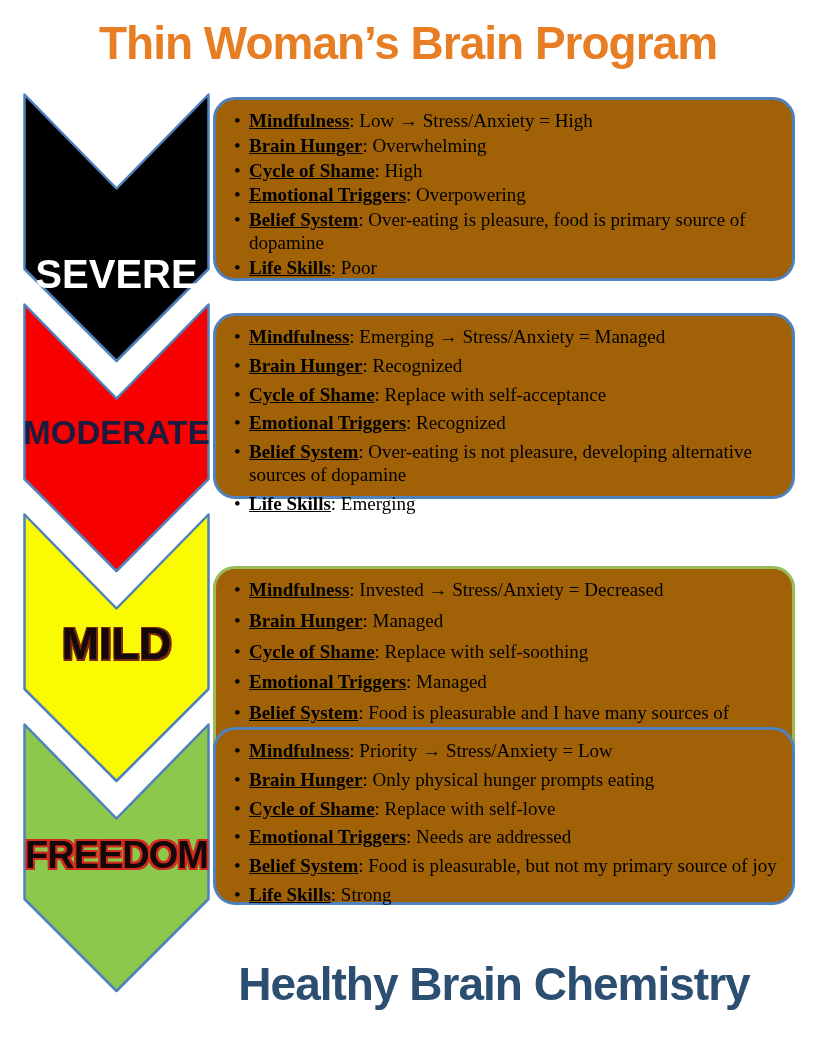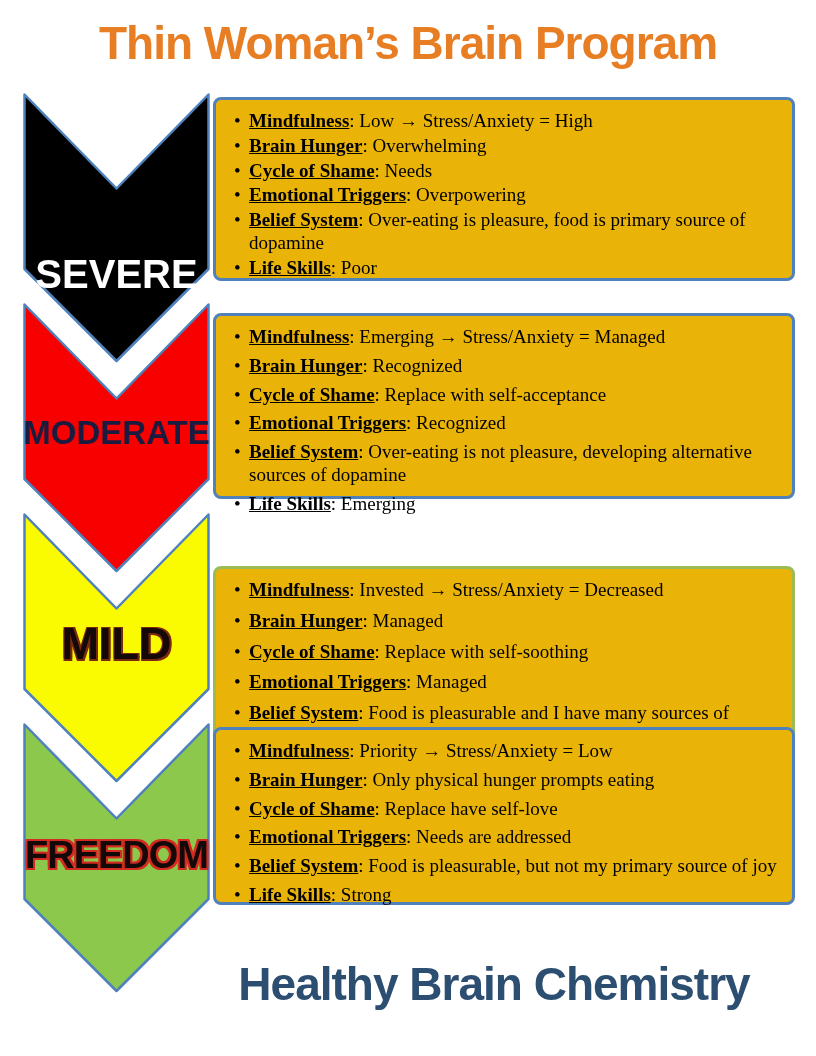--- a/index.html
+++ b/index.html
@@ -22,21 +22,21 @@
     font-weight:700; line-height:1; white-space:nowrap;
   }
   .lbl-severe   { top:206px; font-size:40px; color:#ffffff;margin-top:48px; }
   .lbl-moderate { top:416px; font-size:33px; color:#1B1B3F; }
   .lbl-mild     { top:621px; font-size:45px; color:#140808;
                   text-shadow:2px 2px 0 #7B2A10, -1px -1px 0 #7B2A10, 2px -1px 0 #7B2A10, -1px 2px 0 #7B2A10; }
   .lbl-freedom  { top:836px; font-size:38px; color:#140808; letter-spacing:-1px;
                   text-shadow:2px 2px 0 #D22B1F, -2px -2px 0 #D22B1F, 2px -2px 0 #D22B1F, -2px 2px 0 #D22B1F; }
   .box {
     position:absolute; left:213px; width:582px; box-sizing:border-box;
-    background:#eab308; border:3px solid #4F81BD; border-radius:8px;
+    background:#a16207; border:3px solid #4F81BD; border-radius:22px;
   }
   .box-0 { top:97px;  height:184px; }
   .box-1 { top:313px; height:186px; }
   .box-2 { top:540px; height:223px; border-color:#9BBB59;margin-top:26px; }
   .box-3 { top:727px; height:178px; }
   .box ul { margin:0; padding:10px 8px 0 16px; list-style:none; }
   .box li {
     position:relative; padding-left:17px; font-family:"Liberation Serif", serif;
     font-size:19px; line-height:1.2; color:#000000;
   }
@@ -74,21 +74,21 @@
 
   <div class="stage-label lbl-severe">SEVERE</div>
   <div class="stage-label lbl-moderate">MODERATE</div>
   <div class="stage-label lbl-mild">MILD</div>
   <div class="stage-label lbl-freedom">FREEDOM</div>
 
   <div class="box box-0">
     <ul>
       <li><span class="term">Mindfulness</span><span>: Low → Stress/Anxiety = High</span></li>
       <li><span class="term">Brain Hunger</span><span>: Overwhelming</span></li>
-      <li><span class="term">Cycle of Shame</span><span>: Needs</span></li>
+      <li><span class="term">Cycle of Shame</span><span>: High</span></li>
       <li><span class="term">Emotional Triggers</span><span>: Overpowering</span></li>
       <li><span class="term">Belief System</span><span>: Over-eating is pleasure, food is primary source of dopamine</span></li>
       <li><span class="term">Life Skills</span><span>:  Poor</span></li>
     </ul>
   </div>
 
   <div class="box box-1">
     <ul>
       <li><span class="term">Mindfulness</span><span>: Emerging → Stress/Anxiety = Managed</span></li>
       <li><span class="term">Brain Hunger</span><span>: Recognized</span></li>
@@ -107,21 +107,21 @@
       <li><span class="term">Emotional Triggers</span><span>: Managed</span></li>
       <li><span class="term">Belief System</span><span>: Food is pleasurable and I have many sources of dopamine</span></li>
       <li><span class="term">Life Skills</span><span>:  Utilized</span></li>
     </ul>
   </div>
 
   <div class="box box-3">
     <ul>
       <li><span class="term">Mindfulness</span><span>: Priority → Stress/Anxiety = Low</span></li>
       <li><span class="term">Brain Hunger</span><span>: Only physical hunger prompts eating</span></li>
-      <li><span class="term">Cycle of Shame</span><span>: Replace have self-love</span></li>
+      <li><span class="term">Cycle of Shame</span><span>: Replace with self-love</span></li>
       <li><span class="term">Emotional Triggers</span><span>: Needs are addressed</span></li>
       <li><span class="term">Belief System</span><span>: Food is pleasurable, but not my primary source of joy</span></li>
       <li><span class="term">Life Skills</span><span>:  Strong</span></li>
     </ul>
   </div>
 
   <h2 class="footer">Healthy Brain Chemistry</h2>
 
 </div>
 

